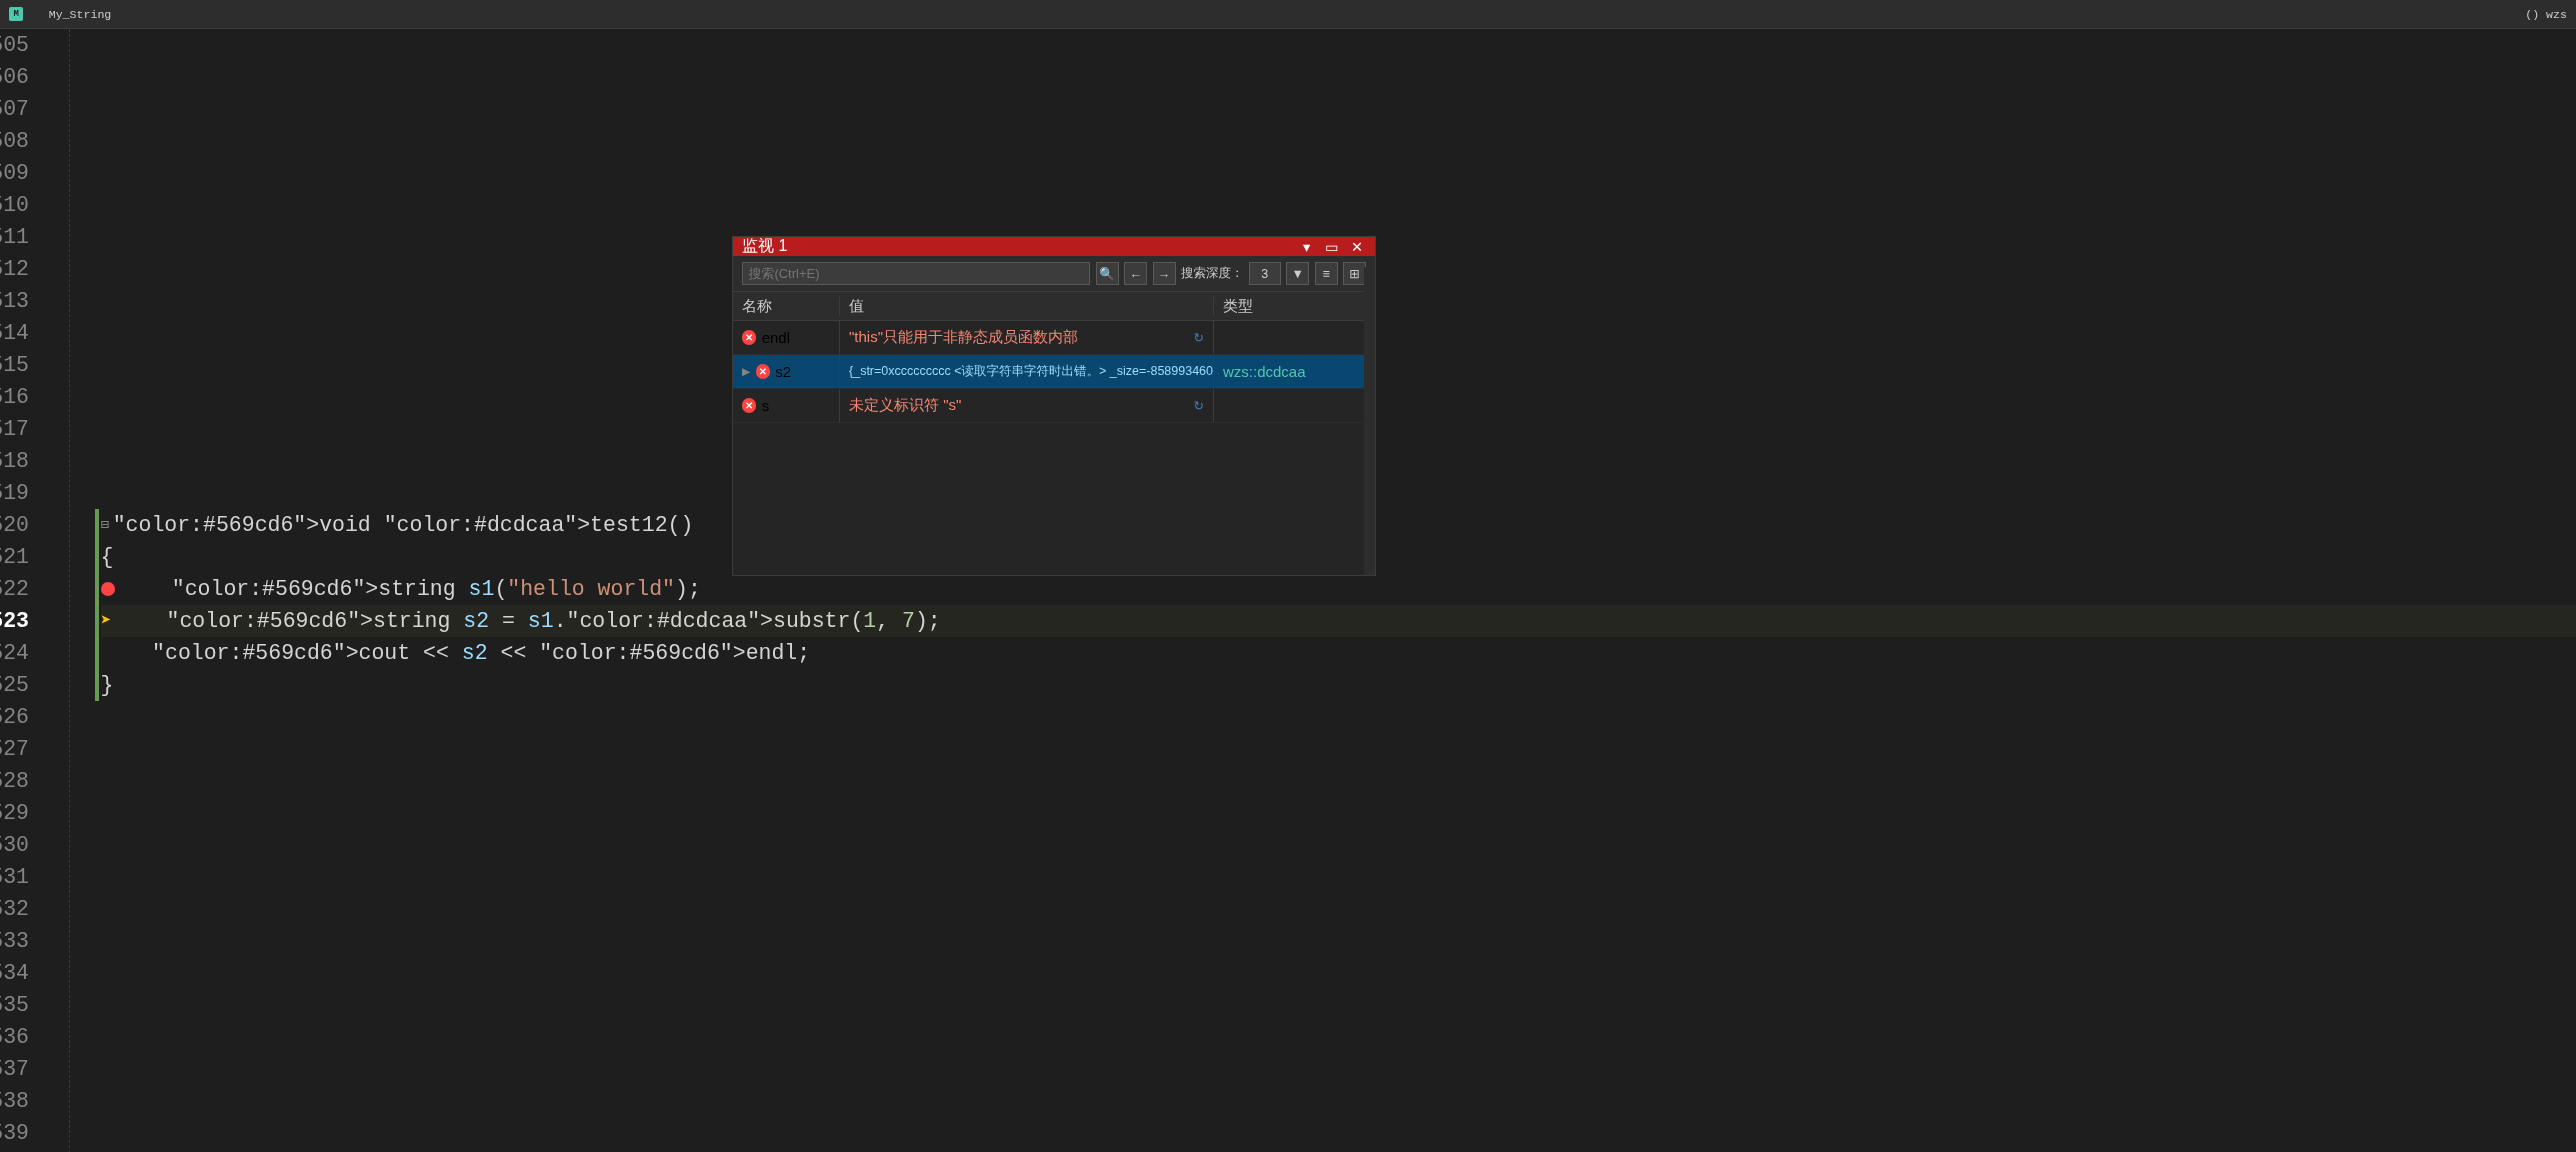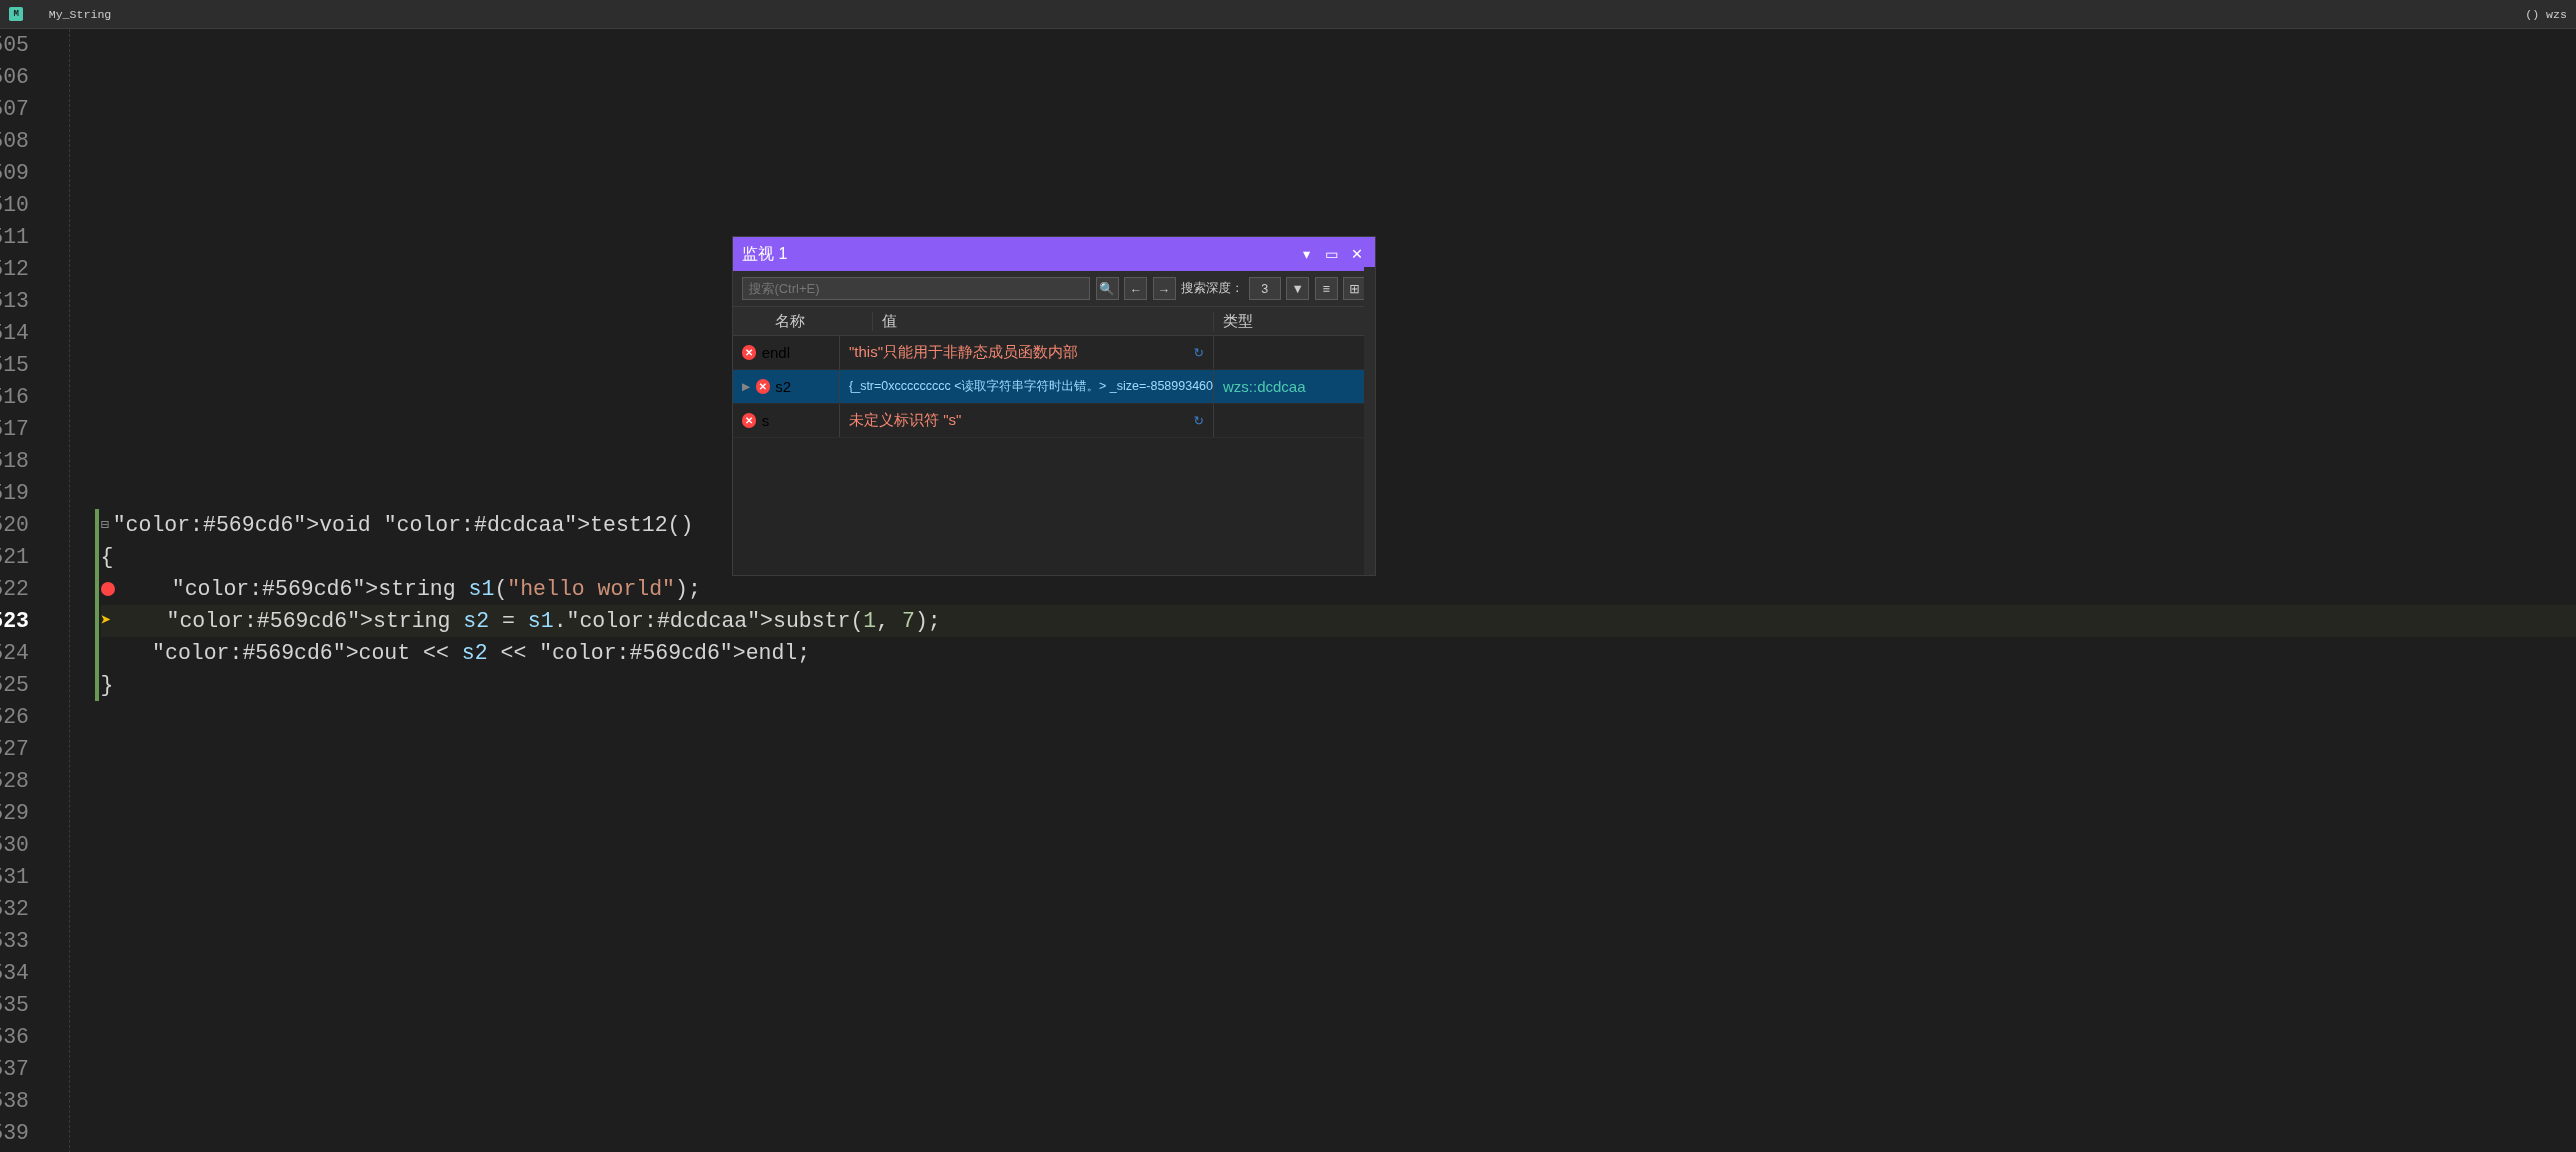--- a/index.html
+++ b/index.html
@@ -103,22 +103,22 @@
       width: 644px;
       height: 340px;
       background: #252526;
       border: 0.9px solid #3c3c3c;
       z-index: 100;
       display: flex;
       flex-direction: column;
     }
 
     .watch-title-bar {
-      height: 34px;
-      background: #8b5cf6;
+      height: 19px;
+      background: #b91c1c;
       display: flex;
       align-items: center;
       padding: 0 9px;
       color: white;
       font-size: 16px;
       font-family: sans-serif;
       justify-content: space-between;
     }
 
     .watch-title-buttons {
@@ -197,21 +197,20 @@
       border-bottom: 0.9px solid #3c3c3c;
       height: 29px;
       align-items: center;
     }
 
     .watch-col-name {
       width: 107px;
       padding: 0 9px;
       color: #cccccc;
       border-right: 0.9px solid #3c3c3c;
-      margin-left: 33px;
     }
 
     .watch-col-value {
       flex: 1;
       padding: 0 9px;
       color: #cccccc;
       border-right: 0.9px solid #3c3c3c;
     }
 
     .watch-col-type {

